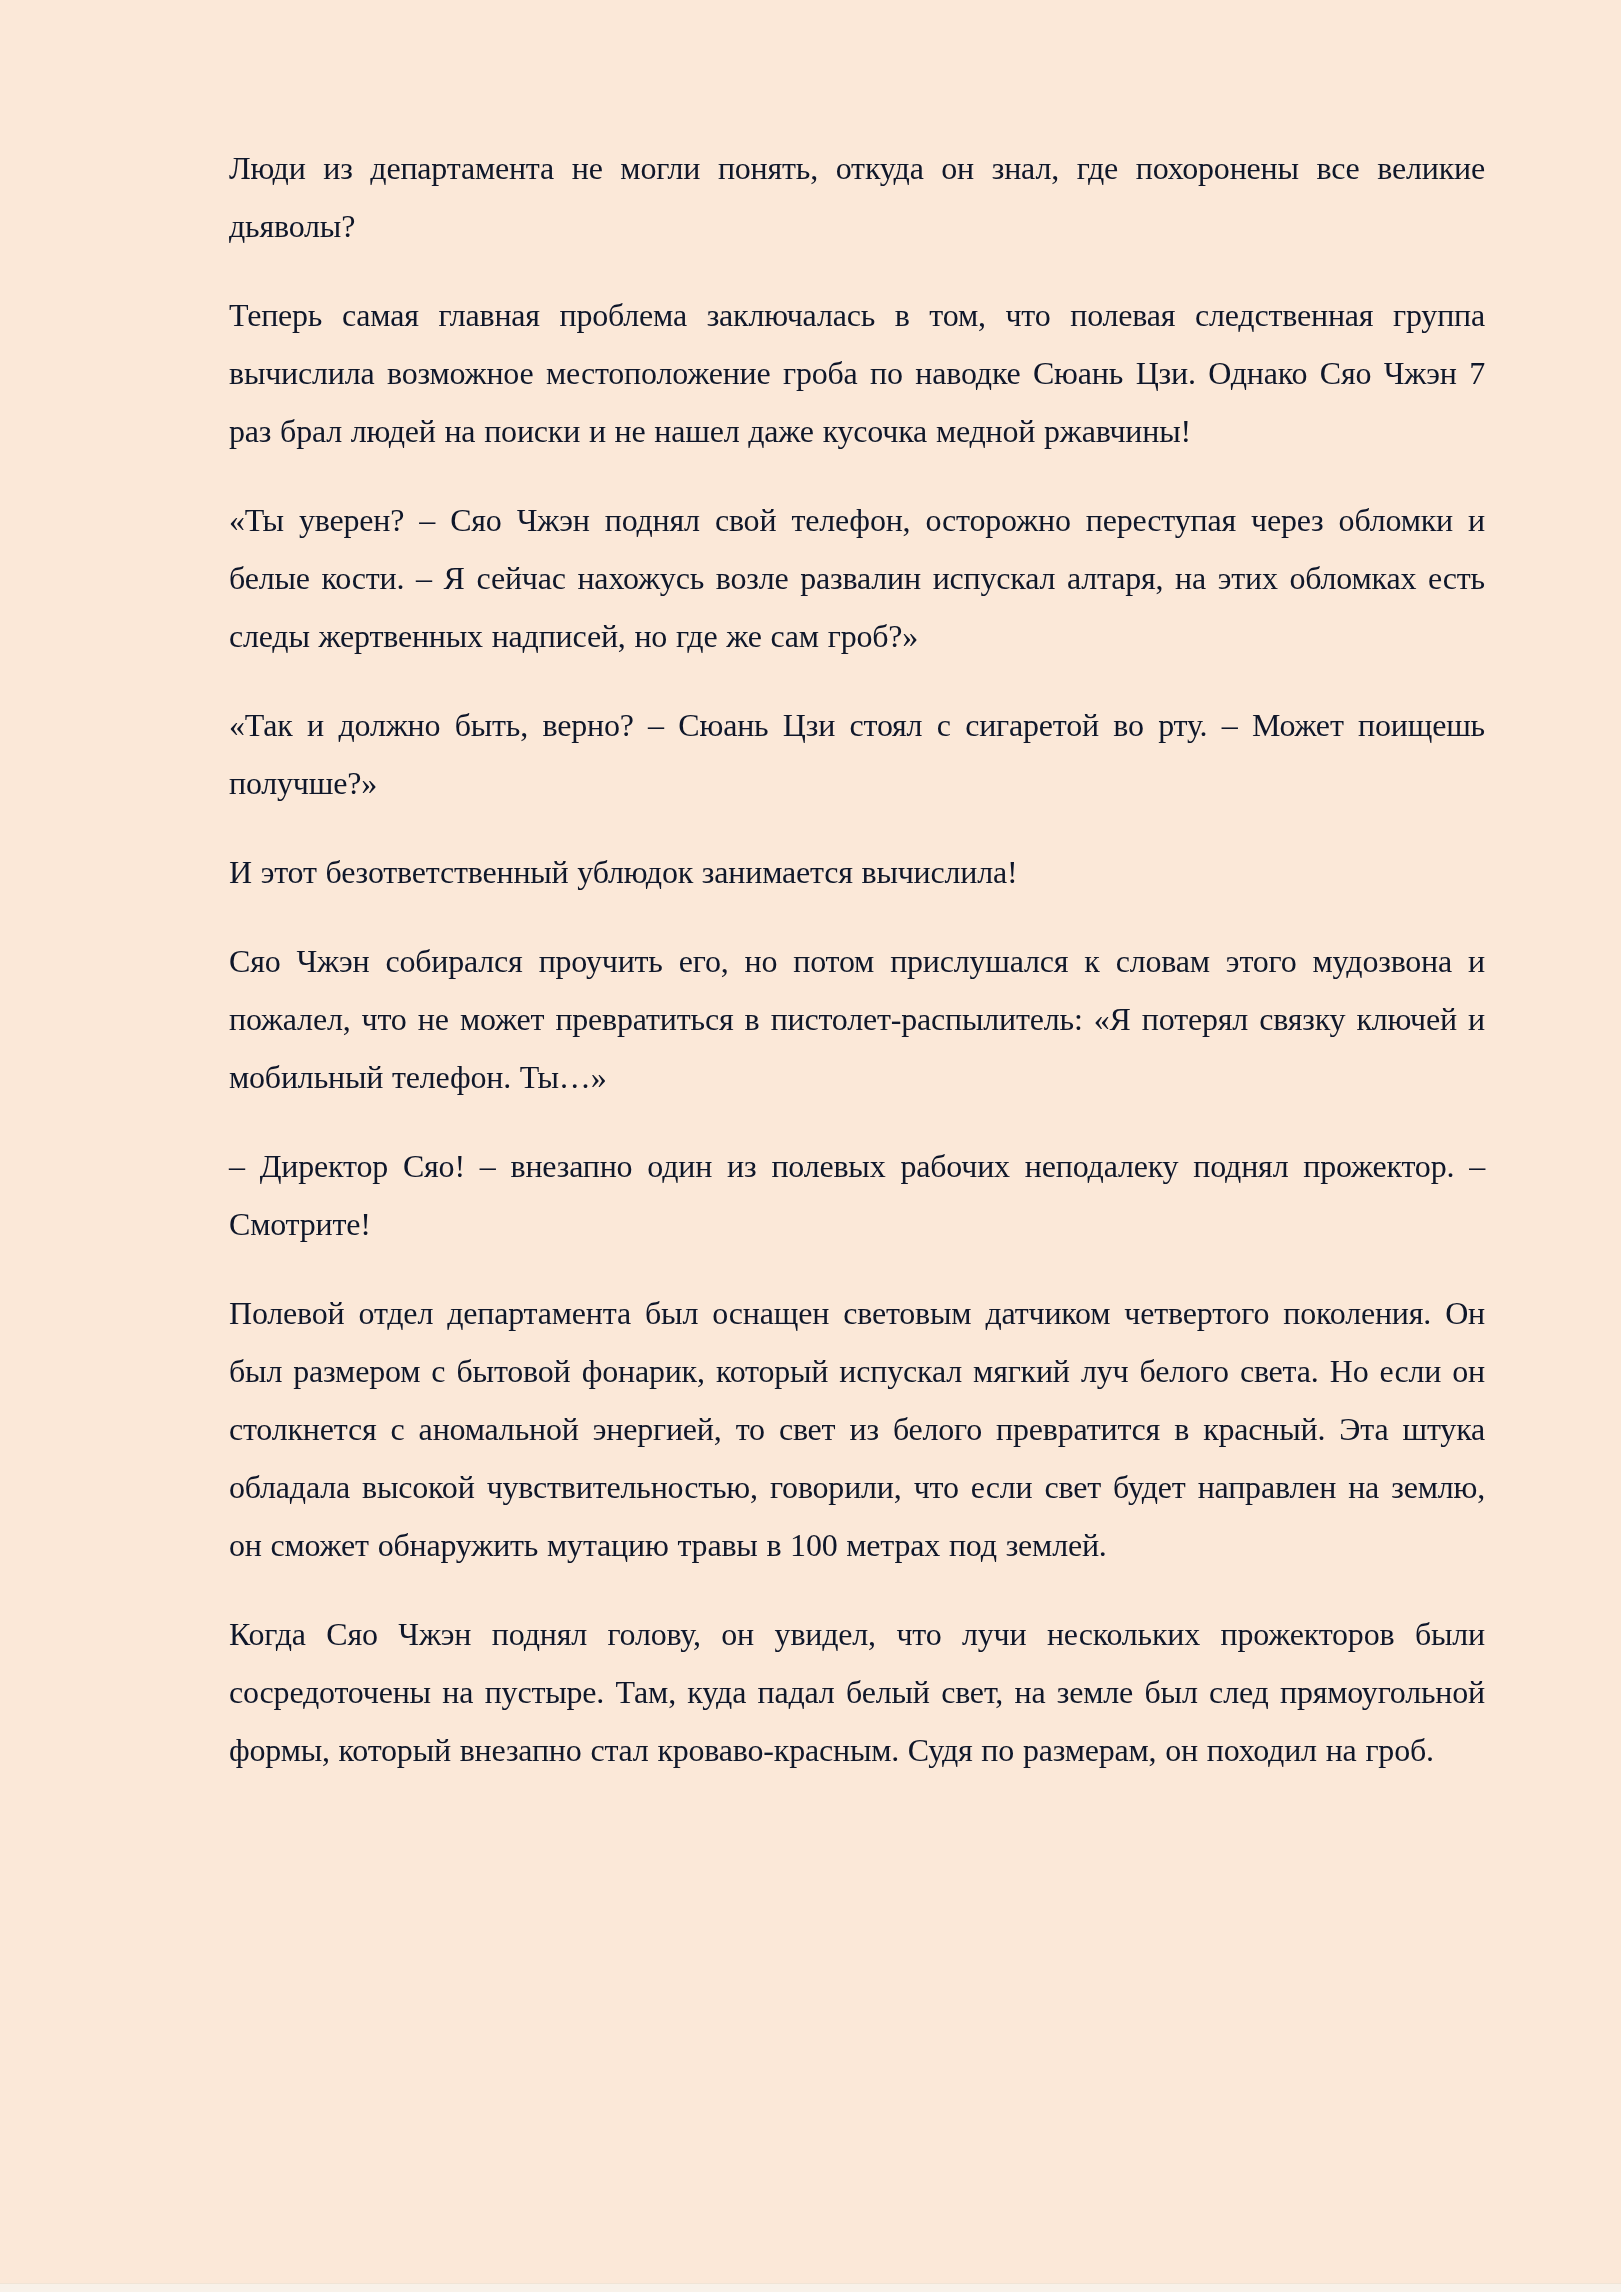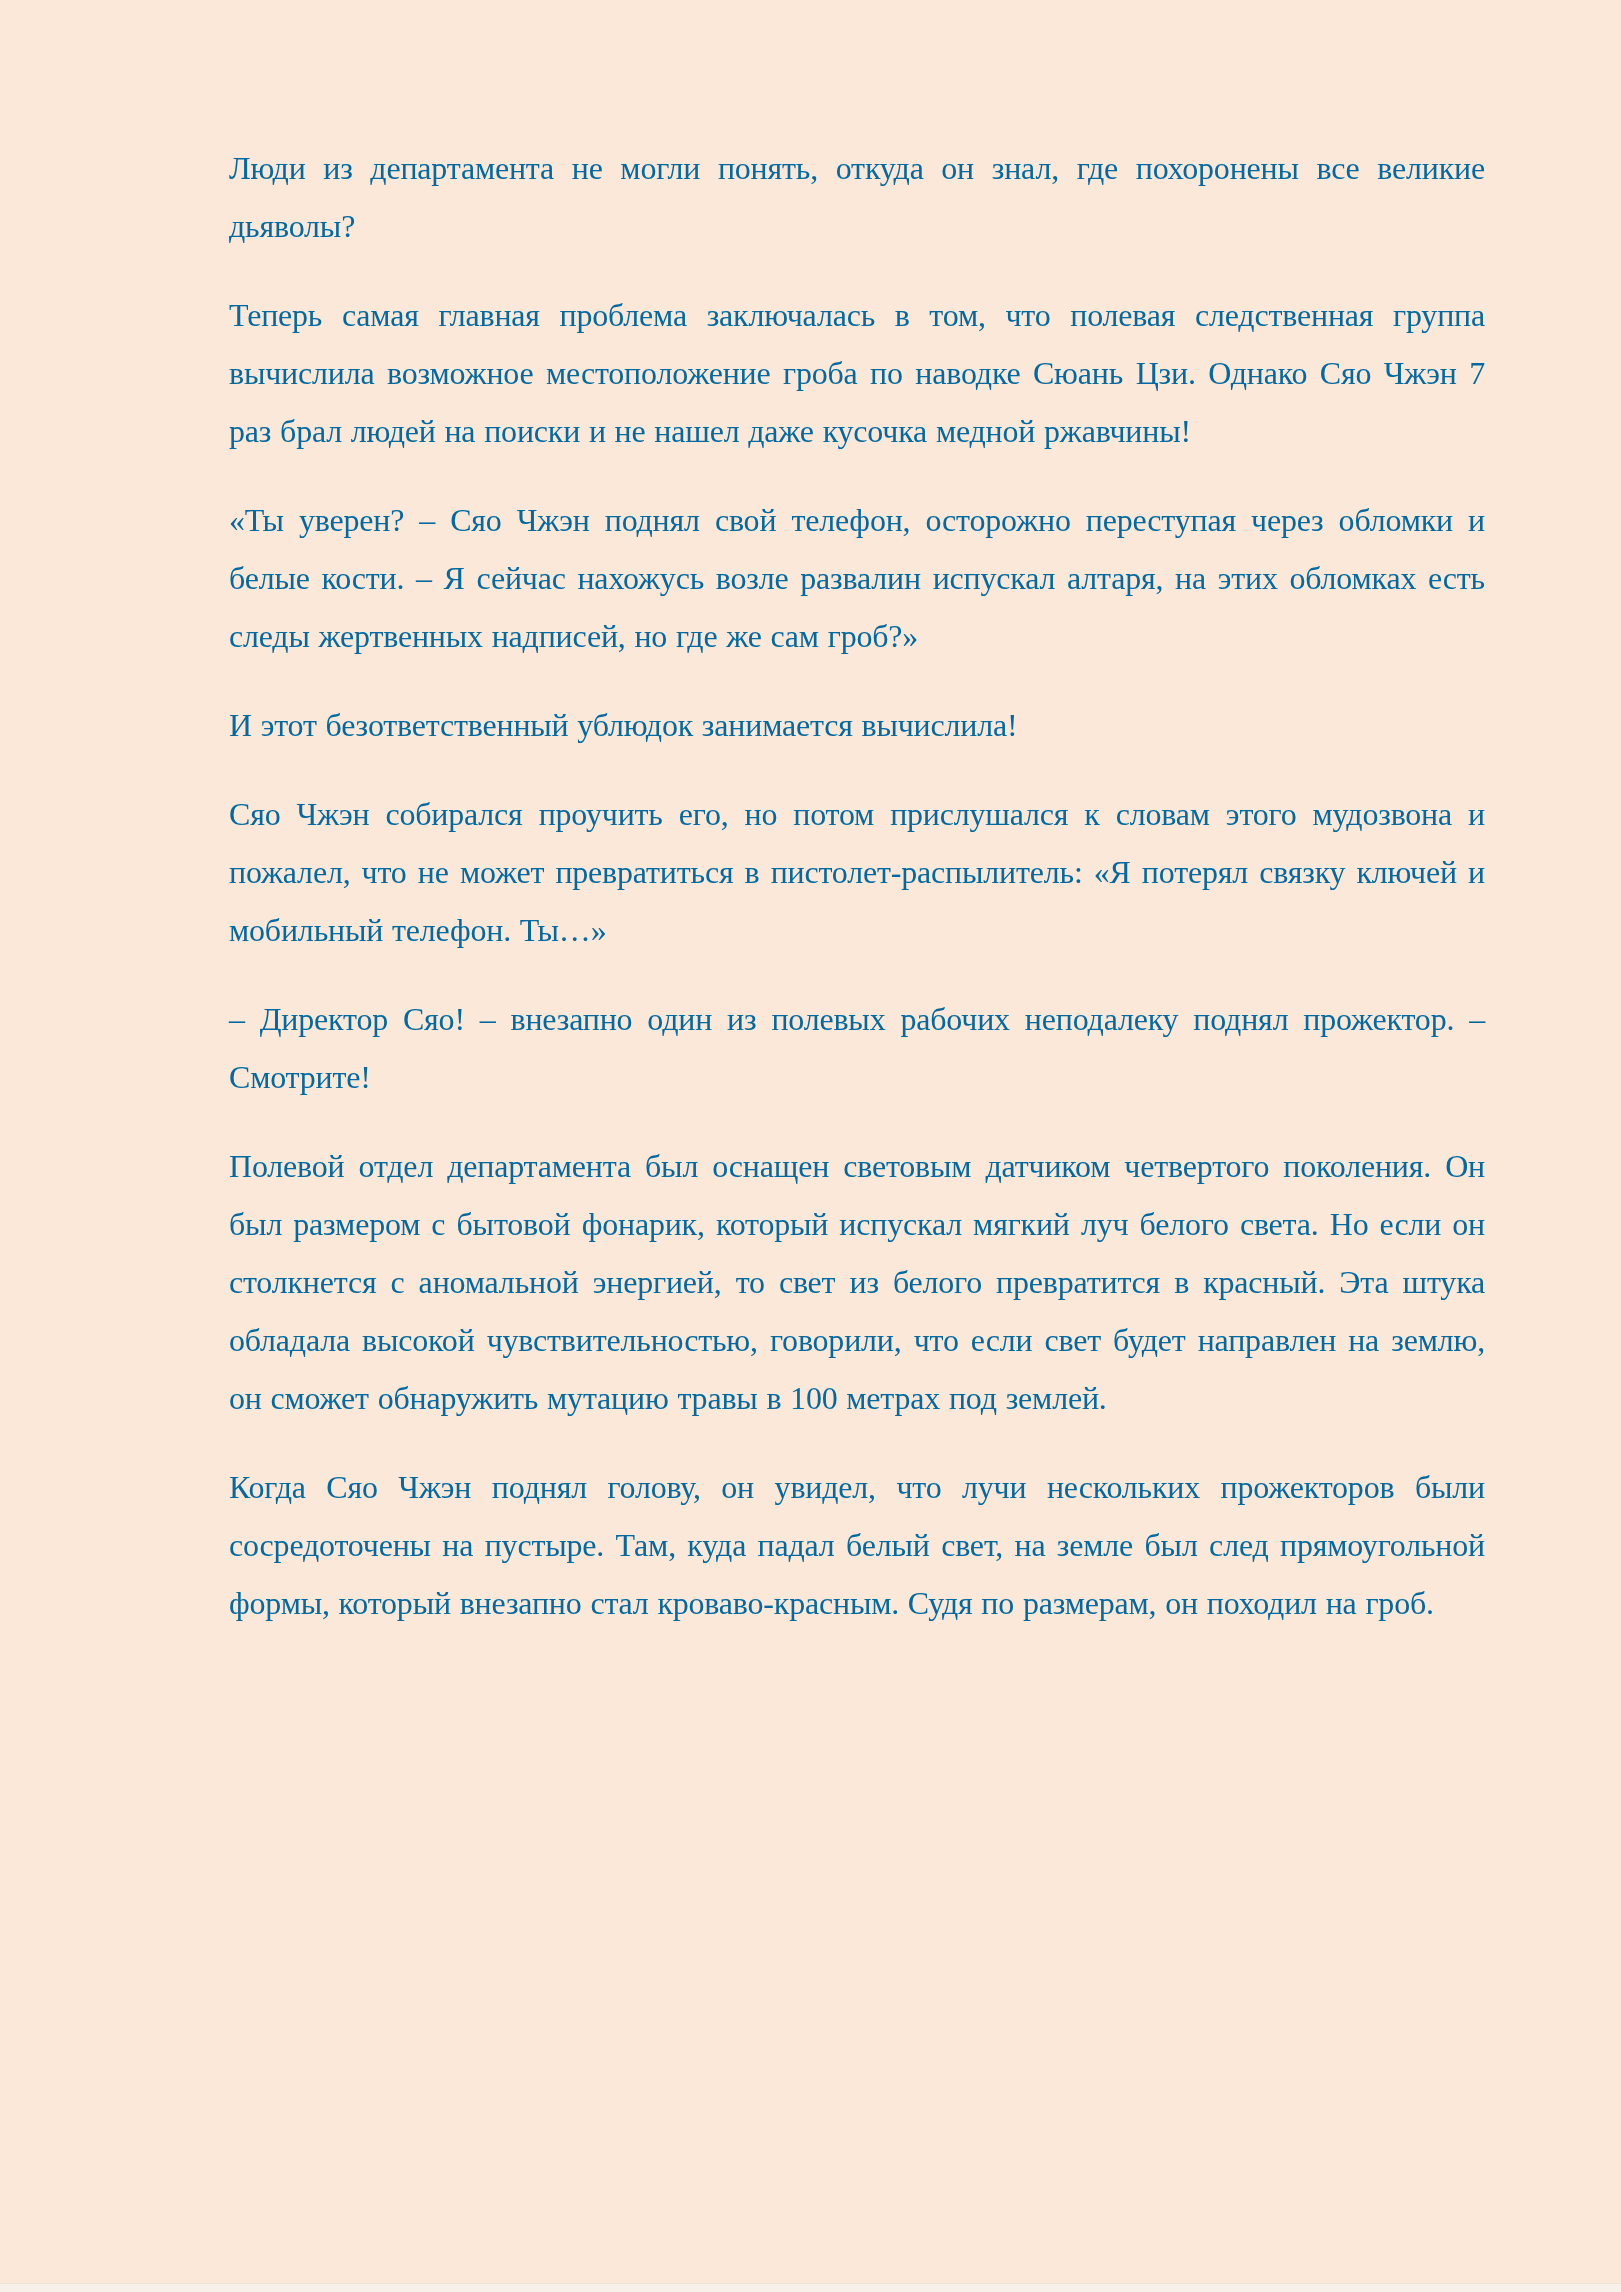--- a/index.html
+++ b/index.html
@@ -21,21 +21,21 @@
     width: 1621px;
     height: 2293px;
     background: #fbe8d8;
     box-sizing: border-box;
     padding: 139px 133px 0 229px;
   }
   .page-text p {
     margin: 0 3px 31px 0;
     font-size: 32px;
     line-height: 58px;
-    color: #0369a1;
+    color: #0f172a;
     text-align: justify;
     letter-spacing: -0.2px;
     word-spacing: 1px;
   }
   .bottom-strip {
     position: absolute;
     left: 0;
     bottom: 0;
     width: 1621px;
     height: 8.8px;
@@ -44,20 +44,21 @@
   }
 </style>
 </head>
 <body>
 
 <div class="page">
   <div class="page-text">
     <p>Люди из департамента не могли понять, откуда он знал, где похоронены все великие дьяволы?</p>
     <p>Теперь самая главная проблема заключалась в том, что полевая следственная группа вычислила возможное местоположение гроба по наводке Сюань Цзи. Однако Сяо Чжэн 7 раз брал людей на поиски и не нашел даже кусочка медной ржавчины!</p>
     <p>«Ты уверен? – Сяо Чжэн поднял свой телефон, осторожно переступая через обломки и белые кости. – Я сейчас нахожусь возле развалин испускал алтаря, на этих обломках есть следы жертвенных надписей, но где же сам гроб?»</p>
+    <p>«Так и должно быть, верно? – Сюань Цзи стоял с сигаретой во рту. – Может поищешь получше?»</p>
     <p>И этот безответственный ублюдок занимается вычислила!</p>
     <p>Сяо Чжэн собирался проучить его, но потом прислушался к словам этого мудозвона и пожалел, что не может превратиться в пистолет-распылитель: «Я потерял связку ключей и мобильный телефон. Ты…»</p>
     <p>– Директор Сяо! – внезапно один из полевых рабочих неподалеку поднял прожектор. – Смотрите!</p>
     <p>Полевой отдел департамента был оснащен световым датчиком четвертого поколения. Он был размером с бытовой фонарик, который испускал мягкий луч белого света. Но если он столкнется с аномальной энергией, то свет из белого превратится в красный. Эта штука обладала высокой чувствительностью, говорили, что если свет будет направлен на землю, он сможет обнаружить мутацию травы в 100 метрах под землей.</p>
     <p>Когда Сяо Чжэн поднял голову, он увидел, что лучи нескольких прожекторов были сосредоточены на пустыре. Там, куда падал белый свет, на земле был след прямоугольной формы, который внезапно стал кроваво-красным. Судя по размерам, он походил на гроб.</p>
   </div>
 </div>
 
 <div class="bottom-strip"></div>
 

